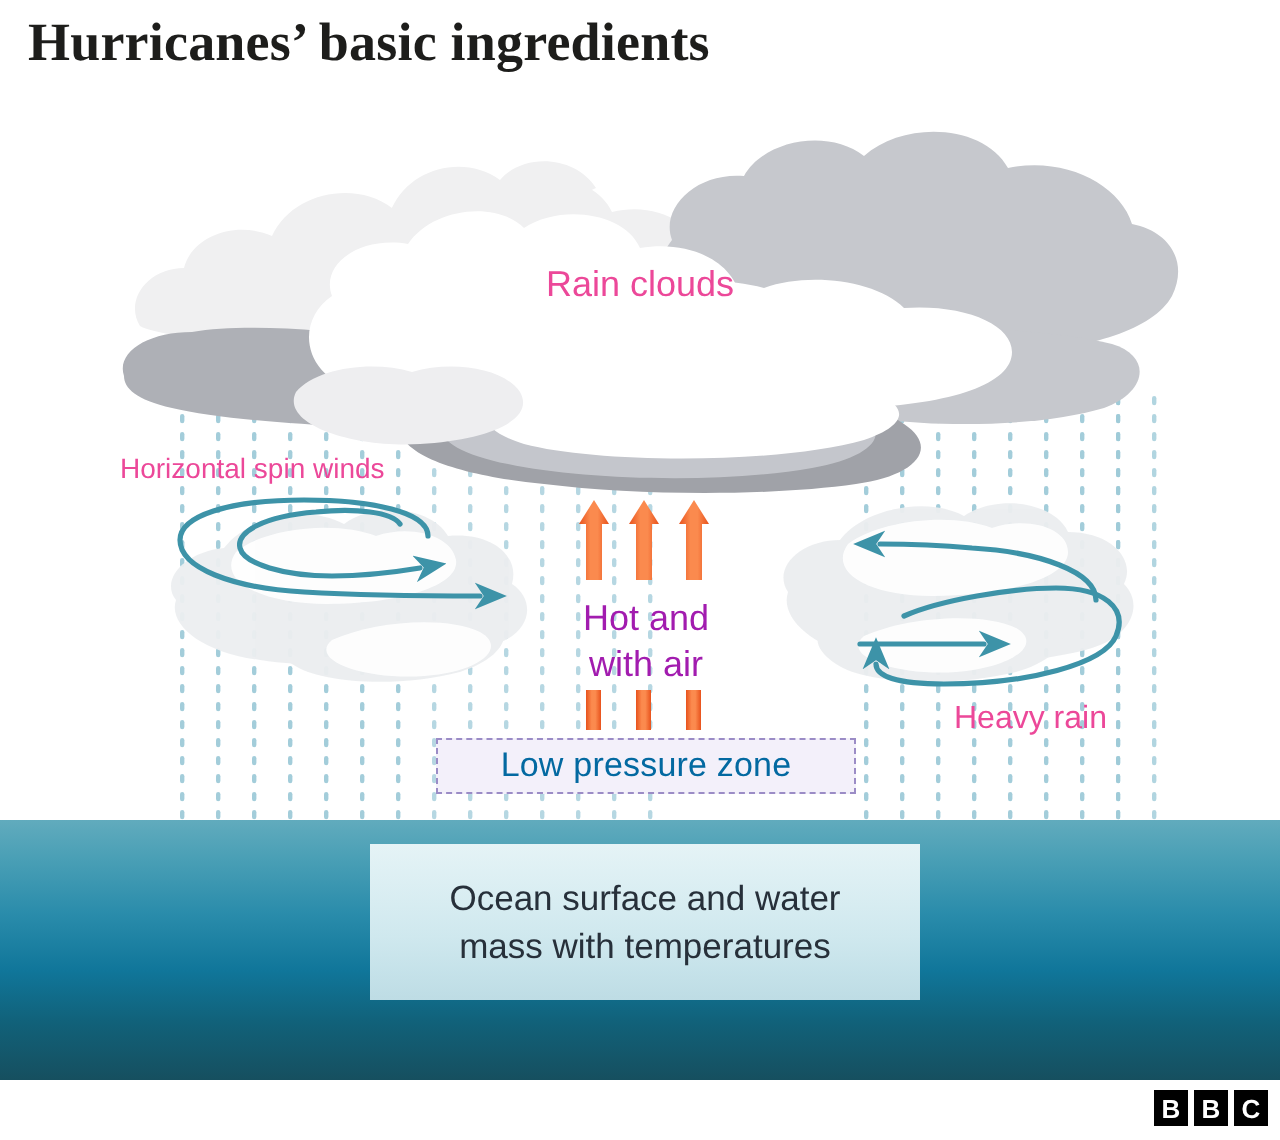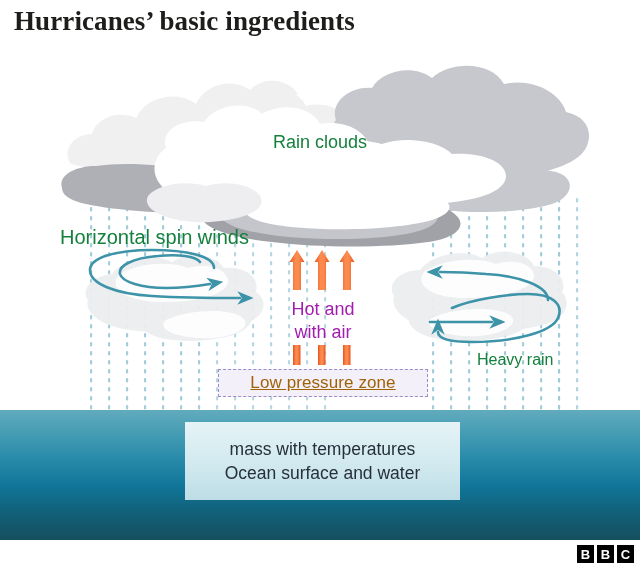--- a/index.html
+++ b/index.html
@@ -55,26 +55,26 @@
         #4ba0b6 14%,
         #2a8cab 36%,
         #10769a 58%,
         #116179 78%,
         #164f5f 100%);
   }
 
   
   .label {
     position: absolute;
-    color: #15803d;
+    color: #ec4899;
     font-family: "Liberation Sans", sans-serif;
     white-space: nowrap;
   }
   .label-rain-clouds { left: 273px; top: 132px; font-size: 18px; }
-  .label-spin-winds  { left: 60px;  top: 226px; font-size: 20px; }
+  .label-spin-winds  { left: 60px;  top: 226px; font-size: 14px; }
   .label-heavy-rain  { left: 477px; top: 351px; font-size: 16px; }
 
   .label-hot-air {
     position: absolute;
     left: 258px;
     top: 298px;
     width: 130px;
     text-align: center;
     font-size: 18px;
     color: #a21caf;
@@ -90,23 +90,22 @@
     height: 28px;
     box-sizing: border-box;
     border: 1px dashed #9b8cc6;
     background: #f3f0fa;
     display: flex;
     align-items: center;
     justify-content: center;
   }
   .lowpressure-box span {
     font-size: 17px;
-    color: #a16207;
+    color: #0369a1;
     letter-spacing: 0.1px;
-    text-decoration: underline;
   }
 
   
   .ocean-box {
     position: absolute;
     left: 185px;
     top: 422px;
     width: 275px;
     height: 78px;
     box-sizing: border-box;
@@ -405,22 +404,22 @@
   <div class="label-hot-air">
     <div>Hot and</div>
     <div>with air</div>
   </div>
 
   <div class="lowpressure-box">
     <span>Low pressure zone</span>
   </div>
 
   <div class="ocean-box">
+    <div class="line">Ocean surface and water</div>
     <div class="line">mass with temperatures</div>
-    <div class="line">Ocean surface and water</div>
   </div>
 
   <div class="bbc-logo">
     <div class="blk">B</div>
     <div class="blk">B</div>
     <div class="blk">C</div>
   </div>
 
 </div>
 

